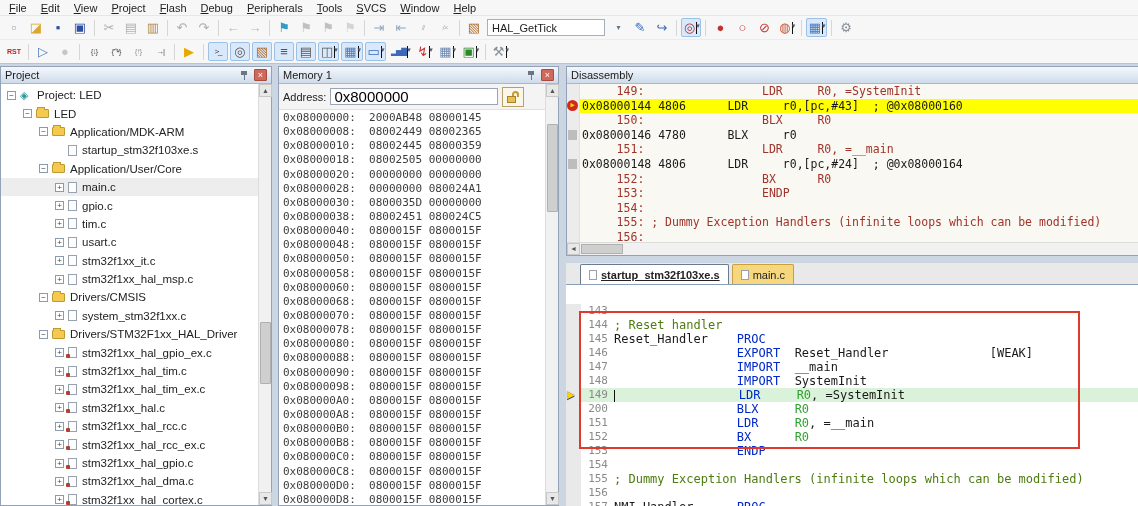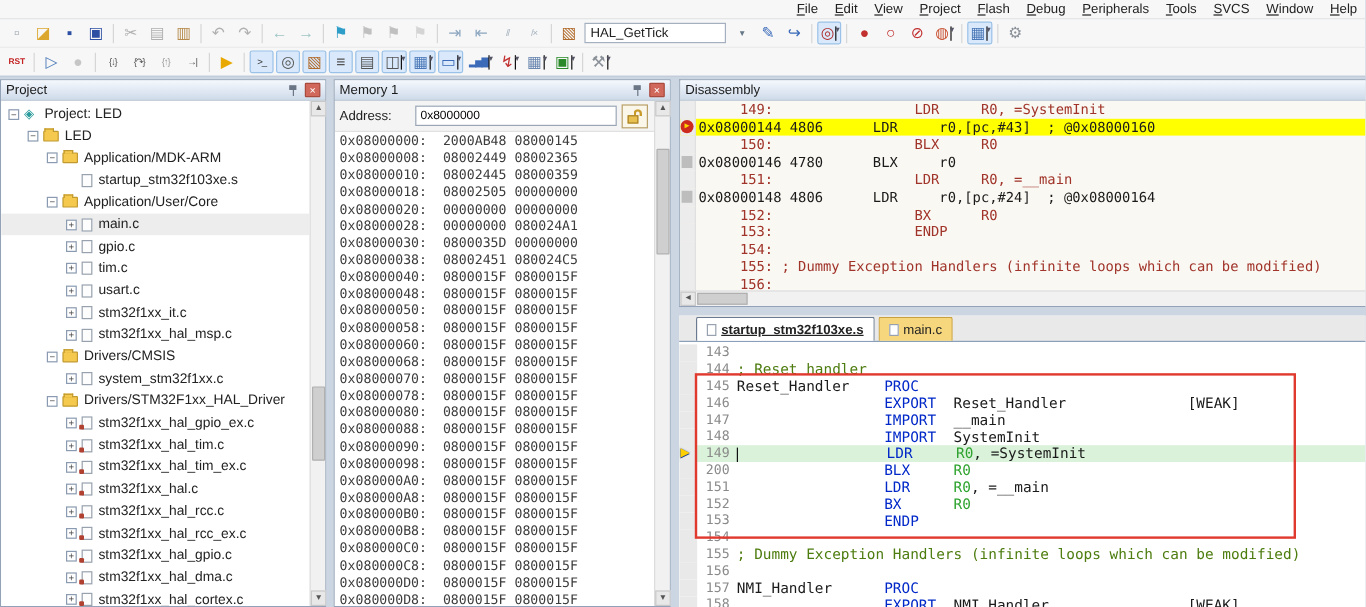--- a/index.html
+++ b/index.html
@@ -1,21 +1,21 @@
 <!DOCTYPE html>
 <html><head>
 <meta charset="utf-8">
 <style>
   *{margin:0;padding:0;box-sizing:border-box;}
   html,body{width:1138px;height:506px;overflow:hidden;}
   body{font-family:"Liberation Sans",sans-serif;font-size:11px;color:#222;background:#ccd5e2;position:relative;}
   .mono{font-family:"DejaVu Sans Mono",monospace;}
 
   
-  #menubar{position:absolute;left:0;top:0;width:1138px;height:16px;background:#f7f7f7;border-bottom:1px solid #e6e6e6;display:flex;align-items:center;padding-left:2px;justify-content:flex-end;}
+  #menubar{position:absolute;left:0;top:0;width:1138px;height:16px;background:#f7f7f7;border-bottom:1px solid #e6e6e6;display:flex;align-items:center;padding-left:2px;}
   .menu-item{padding:1px 7px;cursor:default;}
   .menu-item::first-letter{text-decoration:underline;}
   .tbar{position:absolute;left:0;width:1138px;height:24px;background:#f7f7f7;display:flex;align-items:center;padding-left:3px;}
   #toolbar1{top:16px;border-bottom:1px solid #ececec;}
   #toolbar2{top:40px;border-bottom:1px solid #b8c4d4;}
   .tbtn{width:20px;height:19px;margin:0 1px;display:flex;align-items:center;justify-content:center;border:1px solid transparent;border-radius:2px;font-size:13px;line-height:1;cursor:default;}
   .tbtn.small{font-size:8px;letter-spacing:-1px;}
   .tbtn.wide{width:auto;padding:0 2px;}
   .tbtn.active{background:#d9e9fb;border-color:#9ac1e8;}
   .tbtn .caret{font-size:7px;color:#556;margin-left:1px;}
@@ -46,22 +46,22 @@
   .tico.target{width:12px;height:12px;font-size:11px;line-height:12px;color:#2a9a9a;}
   .tlabel{font-size:11.5px;}
 
   .vscroll{position:absolute;right:0;top:17px;bottom:0;width:13px;background:#f1f1f1;border-left:1px solid #dcdcdc;}
   .varrow{position:absolute;left:0;width:13px;height:13px;background:#e8e8e8;border:1px solid #c8c8c8;font-size:7px;text-align:center;line-height:11px;color:#555;cursor:pointer;}
   .vthumb{position:absolute;left:1px;width:11px;background:#cfcfcf;border:1px solid #b0b0b0;border-radius:1px;cursor:pointer;}
 
   
   #memory-panel{left:278px;top:66px;width:281px;height:440px;}
   #addr-row{position:absolute;left:0;top:17px;right:13px;height:26px;background:#f4f4f4;border-bottom:1px solid #e0e0e0;display:flex;align-items:center;padding:0 4px;}
-  #addr-row label{margin-right:20px;}
-  #addr-input{width:168px;height:17px;border:1px solid #9aa6b6;font-size:10px;padding:0 3px;font-family:"Liberation Sans",sans-serif;}
+  #addr-row label{margin-right:4px;}
+  #addr-input{width:168px;height:17px;border:1px solid #9aa6b6;font-size:15px;padding:0 3px;font-family:"Liberation Sans",sans-serif;}
   #lock-btn{width:22px;height:20px;border:1px solid #b8a068;background:#faf6ea;margin-left:4px;position:relative;cursor:pointer;}
   #lock-btn .shackle{position:absolute;left:9px;top:3px;width:7px;height:6px;border:2px solid #c89a2a;border-bottom:none;border-radius:4px 4px 0 0;}
   #lock-btn .lockbody{position:absolute;left:4px;top:8px;width:9px;height:7px;background:#e8c050;border:1px solid #a8822a;}
   #mem-dump{position:absolute;left:0;top:43px;right:13px;bottom:0;overflow:hidden;background:#fff;padding:1px 0 16px 4px;}
   .mrow{height:14.15px;font-size:11px;color:#3c3c3c;white-space:pre;}
 
   
   #disasm-panel{left:566px;top:66px;width:572px;height:190px;border-right:none;}
   #disasm-body{position:absolute;left:0;top:17px;right:0;bottom:13px;background:#faf8f2;overflow:hidden;}
   .dline{height:14.6px;display:flex;}
@@ -79,21 +79,21 @@
   #hsplit{position:absolute;left:566px;top:256px;width:572px;height:7px;background:#ccd5e2;cursor:row-resize;}
 
   
   #editor{left:566px;top:263px;width:572px;height:243px;border:none;background:#fff;}
   #tabbar{position:absolute;left:0;top:0;right:0;height:22px;background:#e9e9e9;border-bottom:1px solid #8aa0b8;display:flex;align-items:flex-end;padding-left:14px;}
   .tab{height:20px;display:flex;align-items:center;padding:0 8px;border:1px solid #6a7a90;border-bottom:none;margin-right:3px;background:#dcdcdc;font-size:11px;cursor:pointer;border-radius:2px 2px 0 0;}
   .tab .file-ico{width:8px;height:10px;background:#fff;border:1px solid #98a2ae;margin-right:4px;}
   .tab.active{background:#fff;font-weight:bold;}
   .tab.active .tab-label{text-decoration:underline;}
   .tab.hot{background:#f6d77e;border-color:#c9a040;}
-  #code-area{position:absolute;left:0;top:22px;right:0;bottom:0;overflow:hidden;background:#fff;padding-top:2px;}
+  #code-area{position:absolute;left:0;top:22px;right:0;bottom:0;overflow:hidden;background:#fff;padding-top:19px;}
   .eline{height:14px;display:flex;align-items:stretch;position:relative;}
   .emargin{width:15px;background:#e9e9e9;flex:none;position:relative;cursor:pointer;}
   .emargin .curarrow{position:absolute;left:1px;top:0px;font-size:10px;color:#ffd000;text-shadow:0 0 1px #1a3a8a,0 1px 0 #1a3a8a;line-height:13px;}
   .enum{width:33px;flex:none;text-align:right;padding-right:6px;color:#8a8a8a;font-size:11px;line-height:14px;font-family:"DejaVu Sans Mono",monospace;}
   .ecode{flex:1;white-space:pre;font-size:12px;line-height:14px;font-family:"DejaVu Sans Mono",monospace;position:relative;}
   .eline.cur{background:#daf2da;}
   .eline.cur .emargin{background:#e9e9e9;}
   .caret{display:inline-block;width:1px;height:12px;background:#111;vertical-align:middle;margin-right:1px;}
   .kw{color:#0028c8;}
   .reg{color:#2fa32f;}

